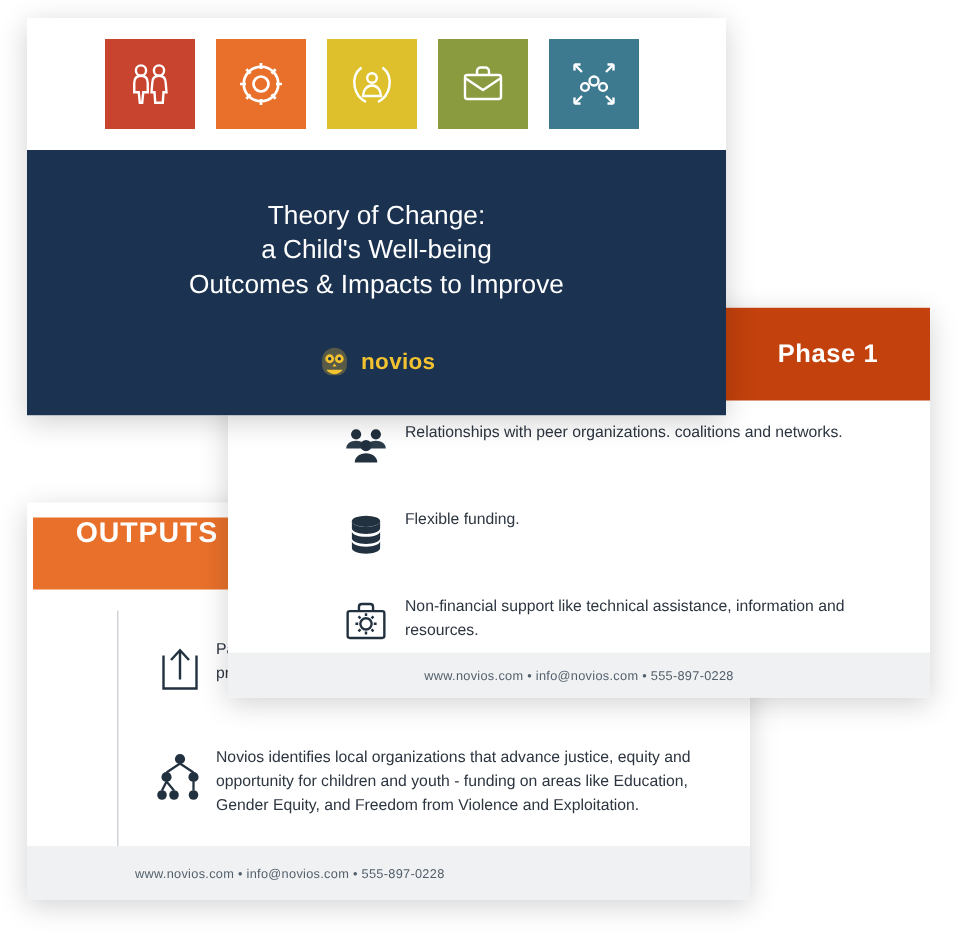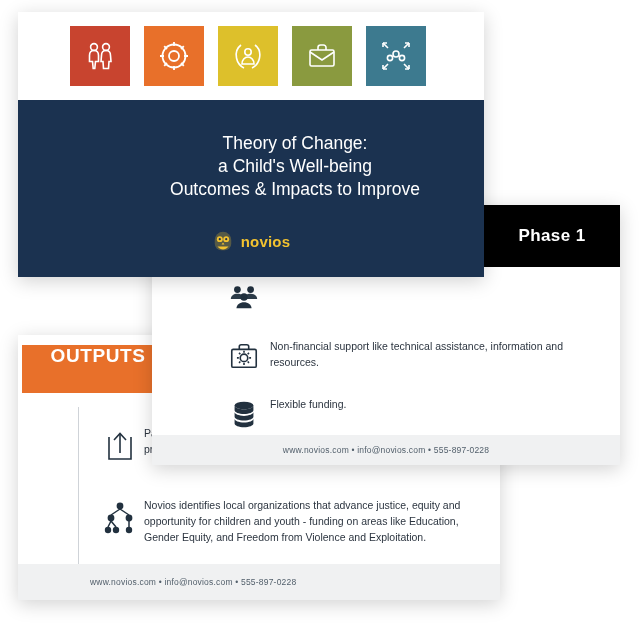--- a/index.html
+++ b/index.html
@@ -111,21 +111,21 @@
     top: 205px;
     width: 468px;
     height: 260px;
   }
   .phase-header {
     position: absolute;
     right: 0;
     top: 0;
     width: 136px;
     height: 62px;
-    background: #000000;
+    background: #c2410c;
     display: flex;
     align-items: center;
     justify-content: center;
   }
   .phase-header span {
     color: #ffffff;
     font-size: 17px;
     font-weight: bold;
     letter-spacing: 0.4px;
   }
@@ -211,21 +211,20 @@
   .title-text {
     position: absolute;
     left: 0;
     top: 120px;
     width: 100%;
     text-align: center;
     color: #ffffff;
     font-size: 17.5px;
     line-height: 23px;
     font-weight: normal;
-    padding-left: 44px;
   }
   .logo-wrap {
     position: absolute;
     left: 0;
     top: 218px;
     width: 100%;
     display: flex;
     align-items: center;
     justify-content: center;
   }
@@ -296,45 +295,46 @@
         <div class="ph-icon">
           <svg width="32" height="32" viewBox="0 0 34 34" fill="currentColor">
             <circle cx="10" cy="8" r="3.6"></circle>
               <circle cx="24" cy="8" r="3.6"></circle>
             <circle cx="17" cy="16" r="4"></circle>
             <path d="M3 18c0-3.4 3-5.5 7-5.5s7 2.1 7 5.5z" opacity="0.95"></path>
             <path d="M17 18c0-3.4 3-5.5 7-5.5s7 2.1 7 5.5z" opacity="0.95"></path>
             <path d="M9 28c0-4 3.6-6.6 8-6.6s8 2.6 8 6.6z"></path>
           </svg>
         </div>
+        <div class="ph-text">Relationships with peer organizations. coalitions and networks.</div>
+      </div>
+
+      <div class="ph-row">
+        <div class="ph-icon">
+          <svg width="32" height="32" viewBox="0 0 34 34" fill="currentColor">
+            <ellipse cx="17" cy="8" rx="10" ry="4"></ellipse>
+            <path d="M7 8v5c0 2.2 4.5 4 10 4s10-1.8 10-4V8c0 2.2-4.5 4-10 4S7 10.2 7 8z"></path>
+            <path d="M7 15v5c0 2.2 4.5 4 10 4s10-1.8 10-4v-5c0 2.2-4.5 4-10 4s-10-1.8-10-4z"></path>
+            <path d="M7 22v5c0 2.2 4.5 4 10 4s10-1.8 10-4v-5c0 2.2-4.5 4-10 4s-10-1.8-10-4z"></path>
+          </svg>
+        </div>
+        <div class="ph-text">Flexible funding.</div>
       </div>
 
       <div class="ph-row">
         <div class="ph-icon">
           <svg width="32" height="32" viewBox="0 0 34 34" fill="none" stroke="currentColor" stroke-width="1.7">
             <rect x="4" y="10" width="26" height="19" rx="1.5"></rect>
             <path d="M12 10 V7 a2 2 0 0 1 2-2 h6 a2 2 0 0 1 2 2 v3"></path>
             <circle cx="17" cy="19" r="4"></circle>
             <path d="M17 13.5v-2M17 26.5v-2M22.5 19h2M9.5 19h2M20.9 15.1l1.4-1.4M11.7 24.3l1.4-1.4M20.9 22.9l1.4 1.4M11.7 13.7l1.4 1.4"></path>
           </svg>
         </div>
         <div class="ph-text">Non-financial support like technical assistance, information and resources.</div>
       </div>
-
-      <div class="ph-row">
-        <div class="ph-icon">
-          <svg width="32" height="32" viewBox="0 0 34 34" fill="currentColor">
-            <ellipse cx="17" cy="8" rx="10" ry="4"></ellipse>
-            <path d="M7 8v5c0 2.2 4.5 4 10 4s10-1.8 10-4V8c0 2.2-4.5 4-10 4S7 10.2 7 8z"></path>
-            <path d="M7 15v5c0 2.2 4.5 4 10 4s10-1.8 10-4v-5c0 2.2-4.5 4-10 4s-10-1.8-10-4z"></path>
-            <path d="M7 22v5c0 2.2 4.5 4 10 4s10-1.8 10-4v-5c0 2.2-4.5 4-10 4s-10-1.8-10-4z"></path>
-          </svg>
-        </div>
-        <div class="ph-text">Flexible funding.</div>
-      </div>
     </div>
 
     <div class="phase-footer">
       <span>www.novios.com • info@novios.com • 555-897-0228</span>
     </div>
   </div>
 
   <div class="card" id="title-card">
     <div class="title-navy"></div>
 

